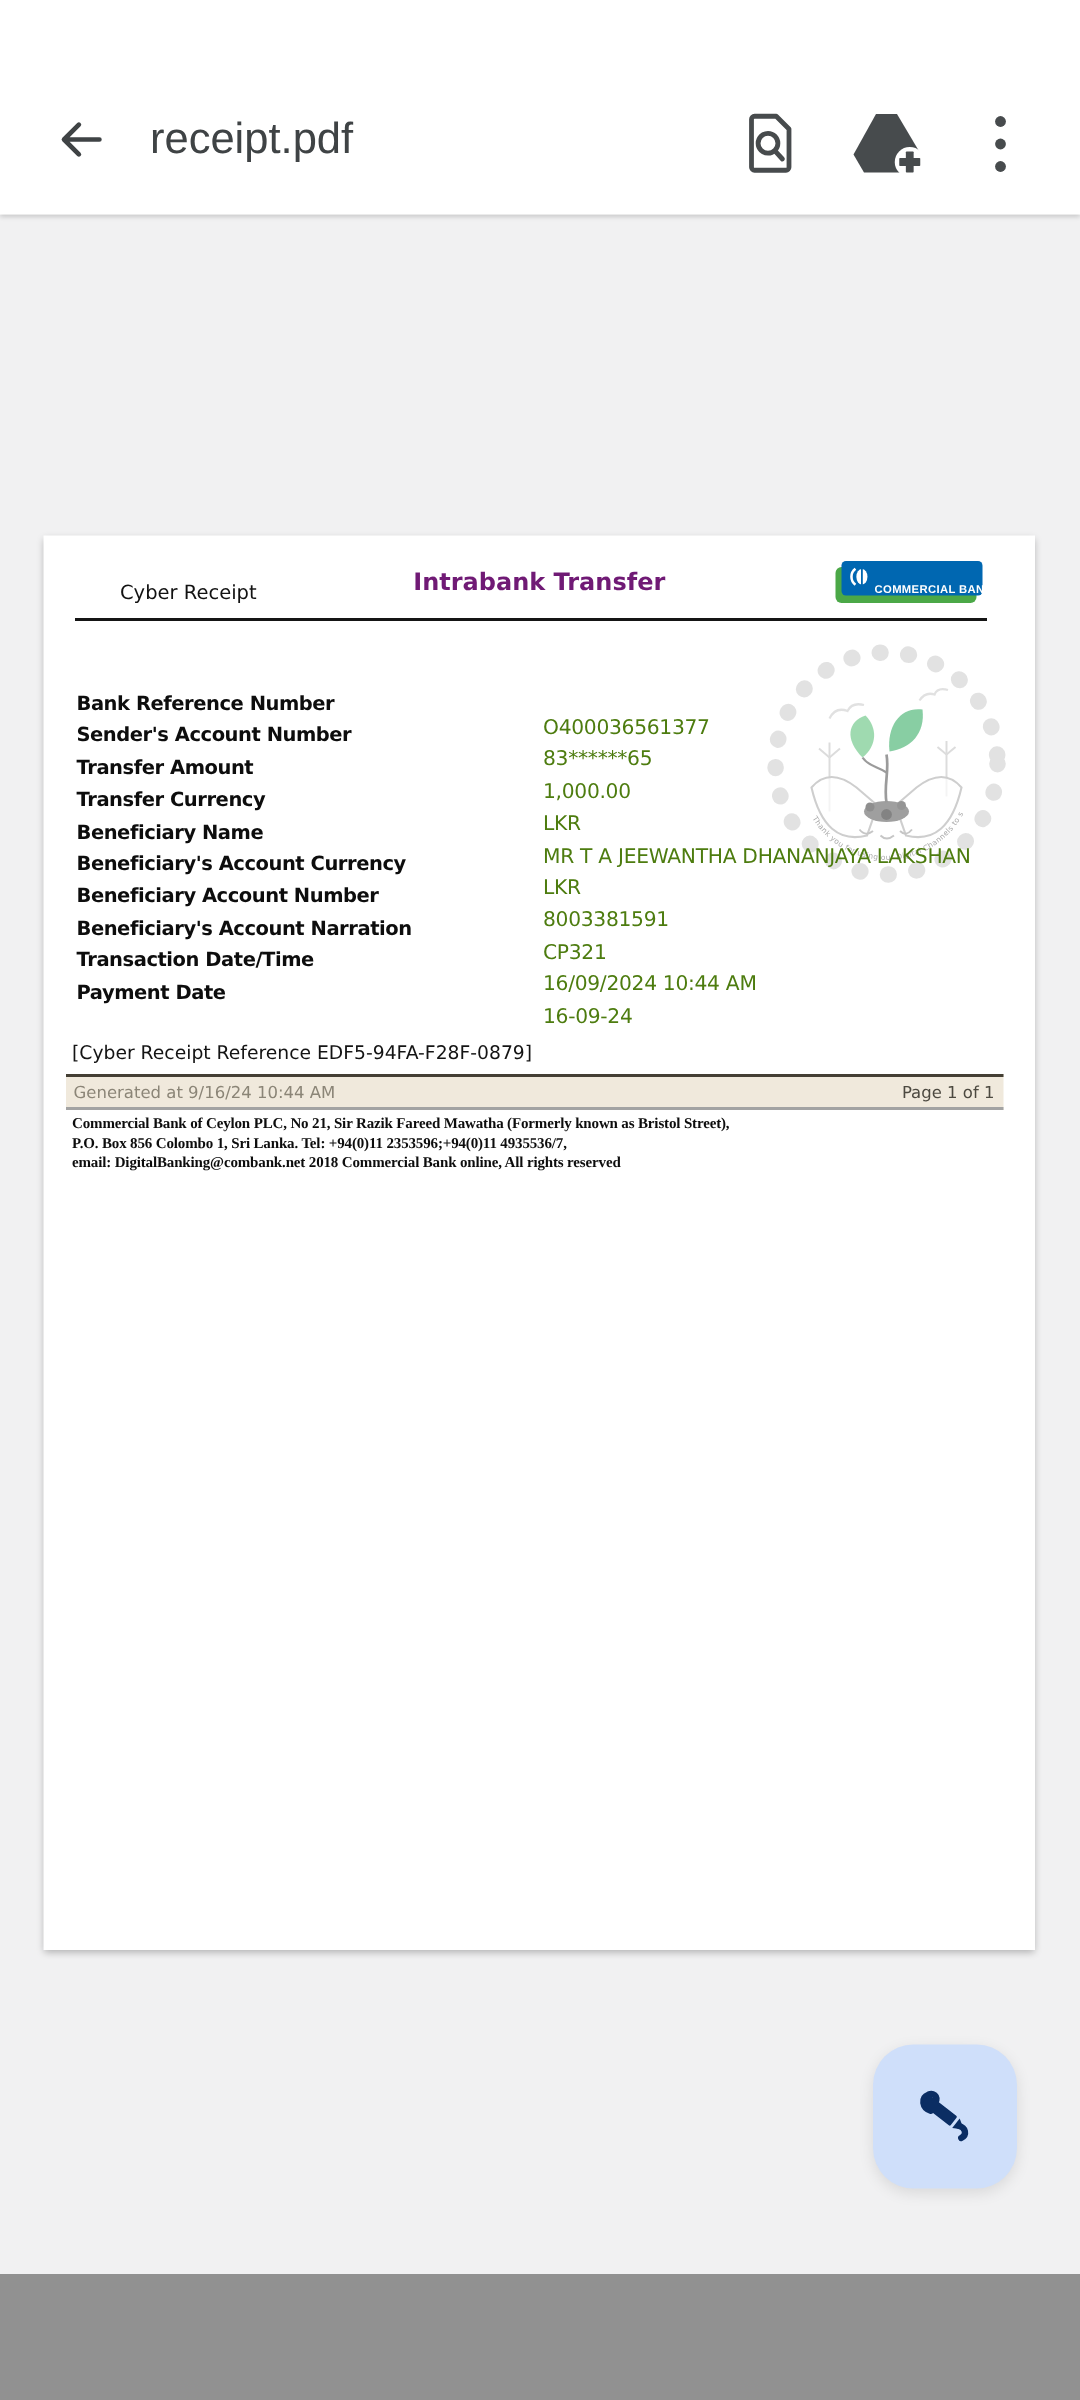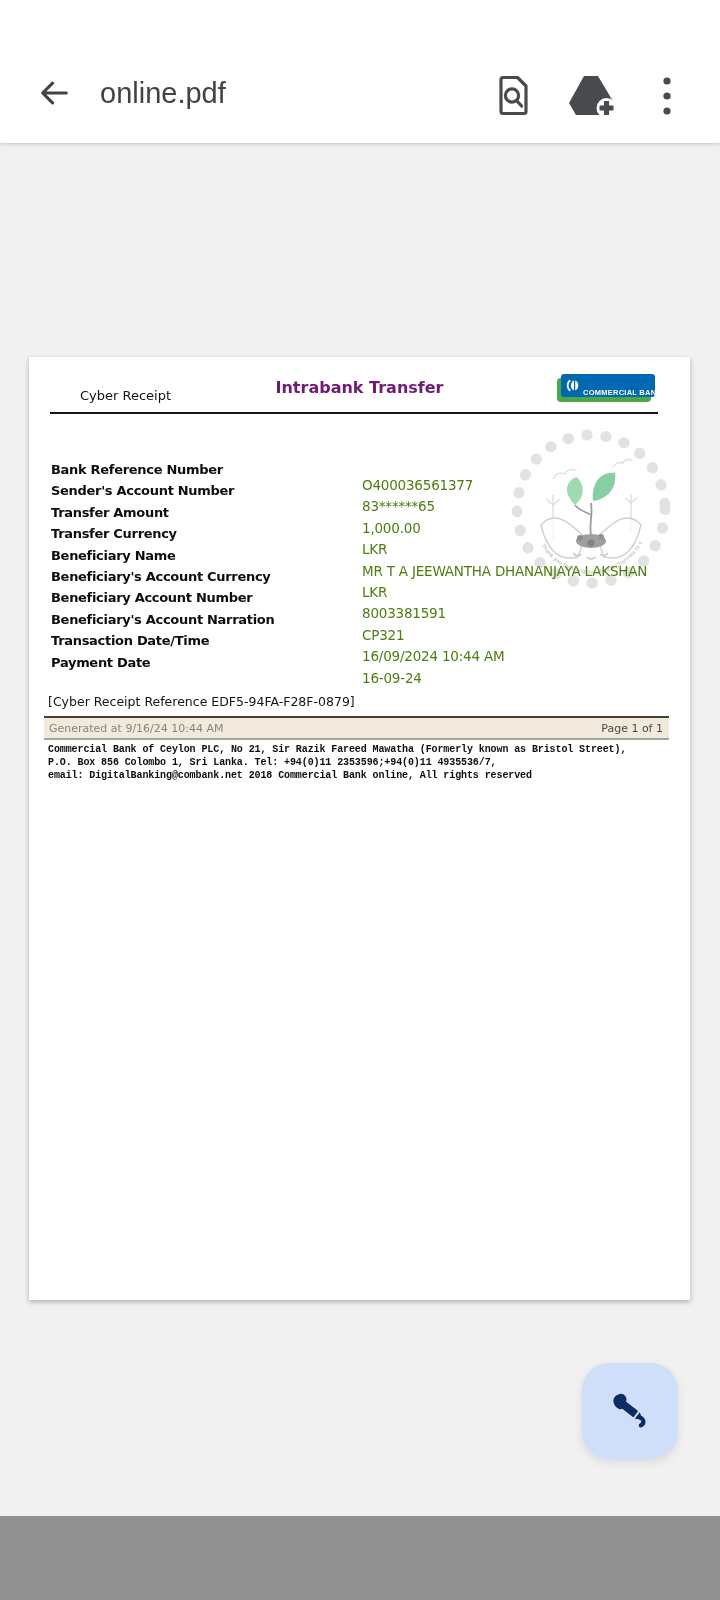--- a/index.html
+++ b/index.html
@@ -45,40 +45,40 @@
   
   .refline{position:absolute;left:19px;top:337px;font-size:12.5px;color:#141414;
     font-family:"DejaVu Sans",sans-serif;z-index:2;}
   .genbar{position:absolute;left:15px;top:359px;width:614px;height:20px;background:#f0e9dc;
     border-top:2px solid #44403580;border-top-color:#443f34;border-bottom:2px solid #a3a3a3;
     display:flex;justify-content:space-between;align-items:center;padding:0 6px 0 5px;
     box-sizing:content-box;font-family:"DejaVu Sans",sans-serif;font-size:11px;z-index:2;}
   .gen-left{color:#8b8577;}
   .gen-right{color:#4c4940;}
   .addr{position:absolute;left:19px;top:386px;width:625px;font-size:10px;font-weight:bold;
-    line-height:13px;color:#0d0d0d;font-family:Liberation Mono, monospace;z-index:2;letter-spacing:-.1px;}
+    line-height:13px;color:#0d0d0d;font-family:Liberation Serif, serif;z-index:2;letter-spacing:-.1px;}
   
   .fab{position:absolute;left:582px;top:1363px;width:96px;height:96px;border-radius:27px;
     background:#cfdffa;border:none;display:flex;align-items:center;justify-content:center;
     box-shadow:0 3px 10px rgba(0,0,0,0.10);cursor:pointer;z-index:6;}
   
   .bottom-bar{position:absolute;left:0;top:1516px;width:720px;height:84px;background:#919191;z-index:7;}
 </style>
 </head>
 <body>
 
 <div class="app-bar">
   <button class="back-btn">
     <span>
       <svg width="34" height="34" viewBox="0 0 36 36" fill="none">
         <path d="M31 18H7M16.5 7.5 6 18l10.5 10.5" stroke="#3f4345" stroke-width="3.3" stroke-linecap="round" stroke-linejoin="round"></path>
       </svg>
     </span>
   </button>
-  <div class="app-title">online.pdf</div>
+  <div class="app-title">receipt.pdf</div>
 
   <button class="icon-btn find">
     <span>
       <svg width="40" height="44" viewBox="0 0 40 44" fill="none">
         <path d="M8 5.5c0-1.1.9-2 2-2h14.5L33 12v25.5c0 1.1-.9 2-2 2H10c-1.1 0-2-.9-2-2V5.5z" stroke="#474b4d" stroke-width="3.2" stroke-linejoin="round"></path>
         <circle cx="19" cy="21.5" r="6.6" stroke="#474b4d" stroke-width="3.2"></circle>
         <path d="M23.8 26.8 28.6 32" stroke="#474b4d" stroke-width="3.2" stroke-linecap="round"></path>
       </svg>
     </span>
   </button>

